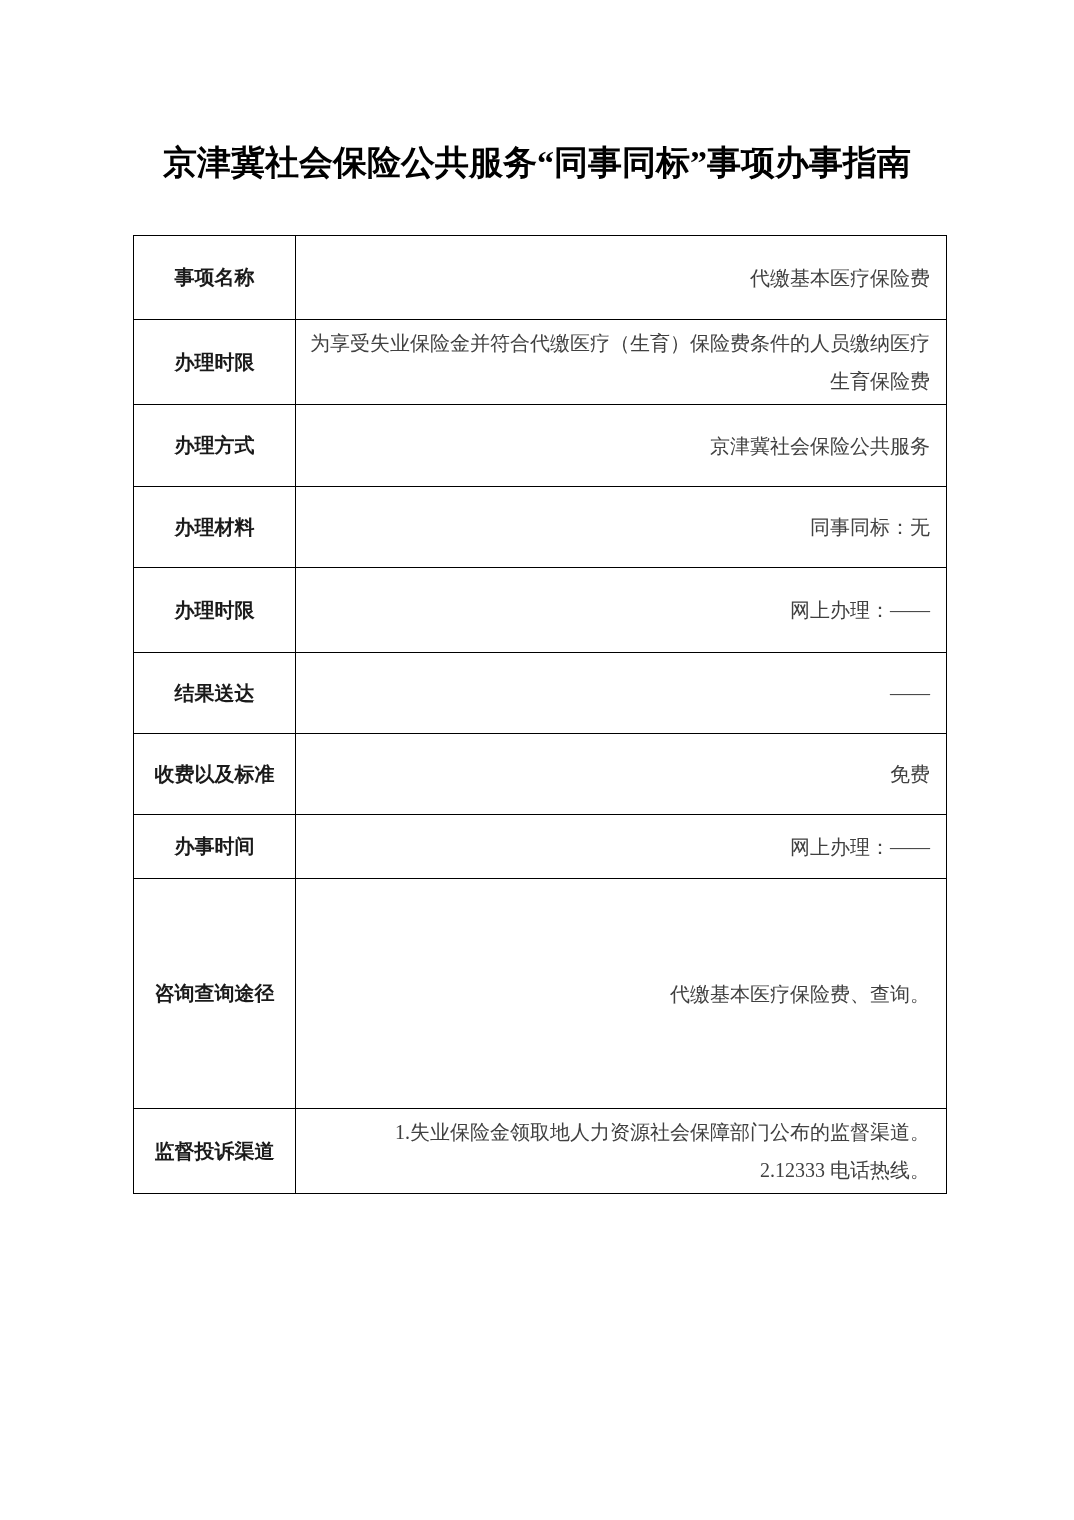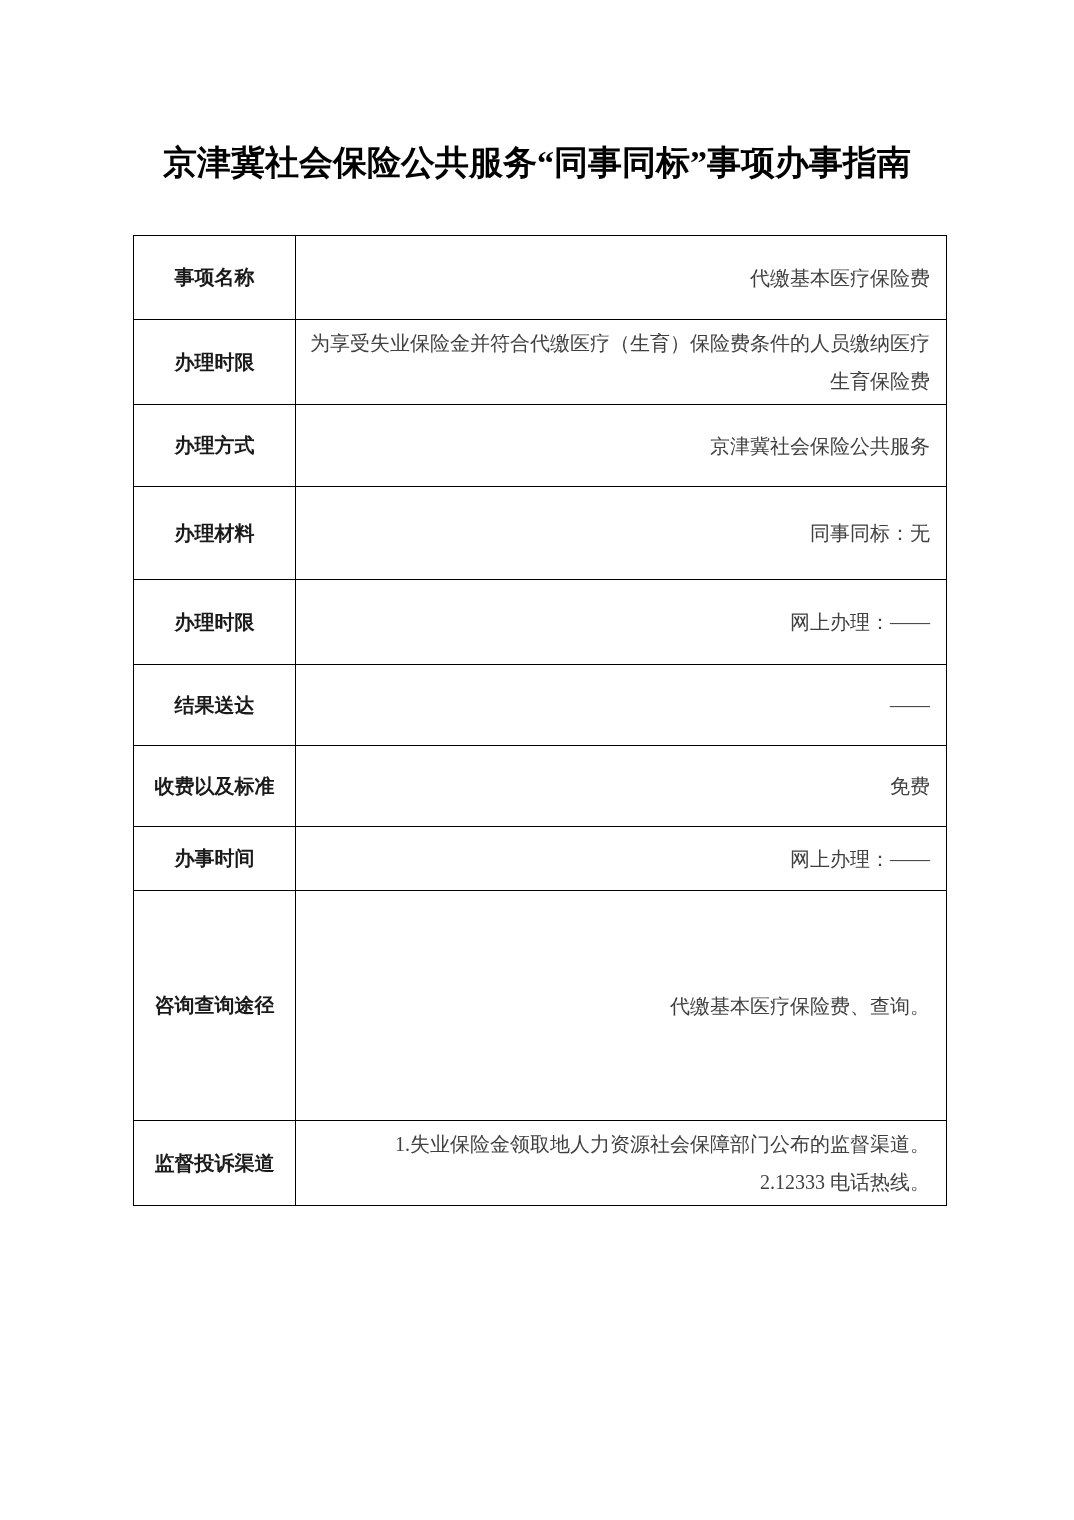--- a/index.html
+++ b/index.html
@@ -56,21 +56,21 @@
     font-size: 20px;
     color: #404040;
     padding: 4px 16px 4px 11px;
     line-height: 38px;
     text-align: right;
   }
   
   tr:nth-child(1)  { height: 84px; }
   tr:nth-child(2)  { height: 81px; }
   tr:nth-child(3)  { height: 82px; }
-  tr:nth-child(4)  { height: 93px; }
+  tr:nth-child(4)  { height: 81px; }
   tr:nth-child(5)  { height: 85px; }
   tr:nth-child(6)  { height: 81px; }
   tr:nth-child(7)  { height: 81px; }
   tr:nth-child(8)  { height: 64px; }
   tr:nth-child(9)  { height: 230px; }
   tr:nth-child(10) { height: 80px; }
   tr:nth-child(11) { height: 80px; }
   .content-line { display: block; }
 </style>
 </head>

